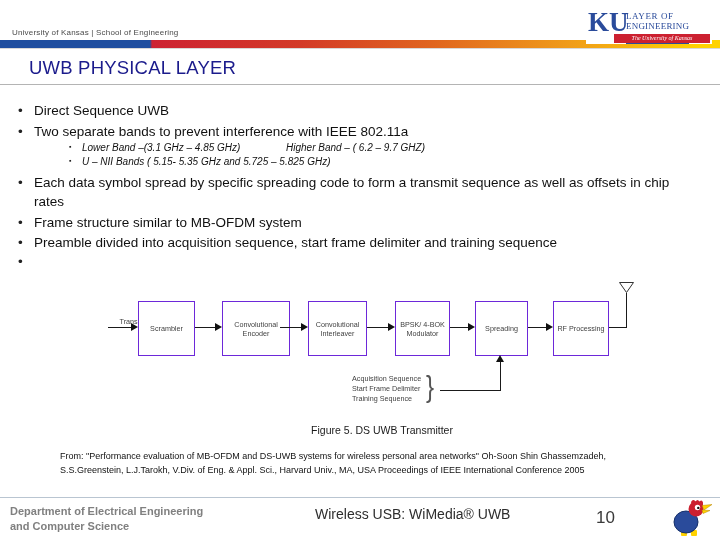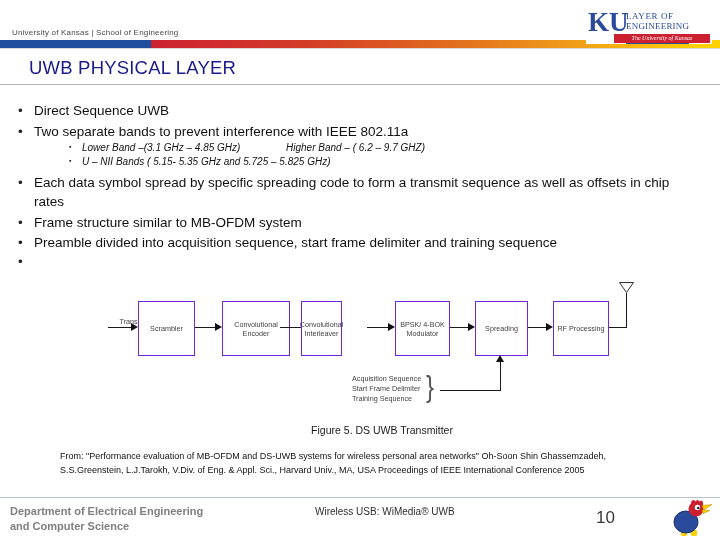--- a/index.html
+++ b/index.html
@@ -39,21 +39,21 @@
   .vline{position:absolute; width:1px; background:#1a1a1a;}
   .ah-r{position:absolute; width:0; height:0; border-left:7px solid #111; border-top:4px solid transparent; border-bottom:4px solid transparent;}
   .ah-u{position:absolute; width:0; height:0; border-bottom:7px solid #111; border-left:4px solid transparent; border-right:4px solid transparent;}
   .preamble{position:absolute; left:352px; top:374px; font-size:7.2px; line-height:10px; color:#3f3f3f;}
   .brace{position:absolute; left:425px; top:371px; font-size:30px; line-height:32px; font-weight:300; color:#555; transform:scaleX(.8);}
   .caption{position:absolute; left:22px; top:424px; width:720px; text-align:center; font-size:10.5px; color:#1a1a1a;}
   .citation{position:absolute; left:60px; top:450px; width:612px; font-size:9px; line-height:13.5px; color:#111;}
   
   .fhr{position:absolute; left:0; top:497px; width:720px; height:1px; background:#b9c5d1;}
   .dept{position:absolute; left:10px; top:504px; font-size:11px; font-weight:bold; color:#808080; line-height:15px;}
-  .fcenter{position:absolute; left:315px; top:506px; font-size:10px; color:#2e2e2e;}
+  .fcenter{position:absolute; left:315px; top:506px; font-size:14px; color:#2e2e2e;}
   .pagenum{position:absolute; left:596px; top:508px; font-size:17px; color:#3a3a3a;}
   .jayhawk{position:absolute; left:664px; top:498px;}
 </style>
 </head>
 <body>
 
 <div class="slide">
 
   <div class="inst">University of Kansas | School of Engineering</div>
   <div class="gbar"></div>
@@ -108,21 +108,21 @@
     <div class="hline" style="left:108px; top:327px; width:24px"></div>
     <div class="ah-r" style="left:131px; top:323px"></div>
     <div class="dbox" style="left:138px; width:57px">Scrambler</div>
 
     <div class="hline" style="left:195px; top:327px; width:21px"></div>
     <div class="ah-r" style="left:215px; top:323px"></div>
     <div class="dbox" style="left:222px; width:68px">Convolutional Encoder</div>
 
     <div class="hline" style="left:280px; top:327px; width:22px"></div>
     <div class="ah-r" style="left:301px; top:323px"></div>
-    <div class="dbox" style="left:301px; width:41px">Convolutional Interleaver</div>
+    <div class="dbox" style="left:308px; width:59px">Convolutional Interleaver</div>
 
     <div class="hline" style="left:367px; top:327px; width:22px"></div>
     <div class="ah-r" style="left:388px; top:323px"></div>
     <div class="dbox" style="left:395px; width:55px">BPSK/ 4-BOK Modulator</div>
 
     <div class="hline" style="left:450px; top:327px; width:19px"></div>
     <div class="ah-r" style="left:468px; top:323px"></div>
     <div class="dbox" style="left:475px; width:53px">Spreading</div>
 
     <div class="hline" style="left:528px; top:327px; width:19px"></div>

